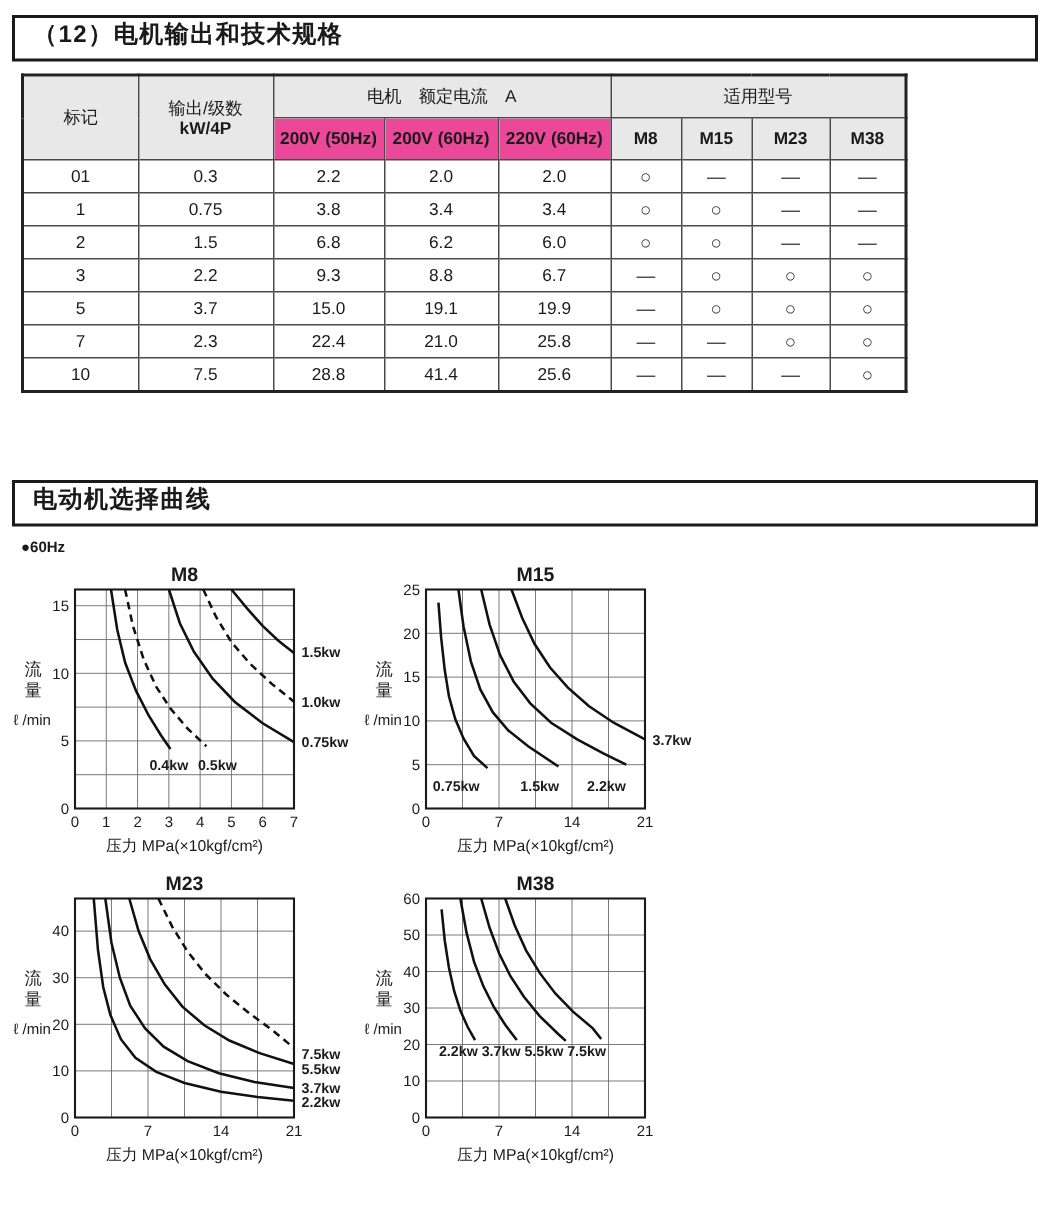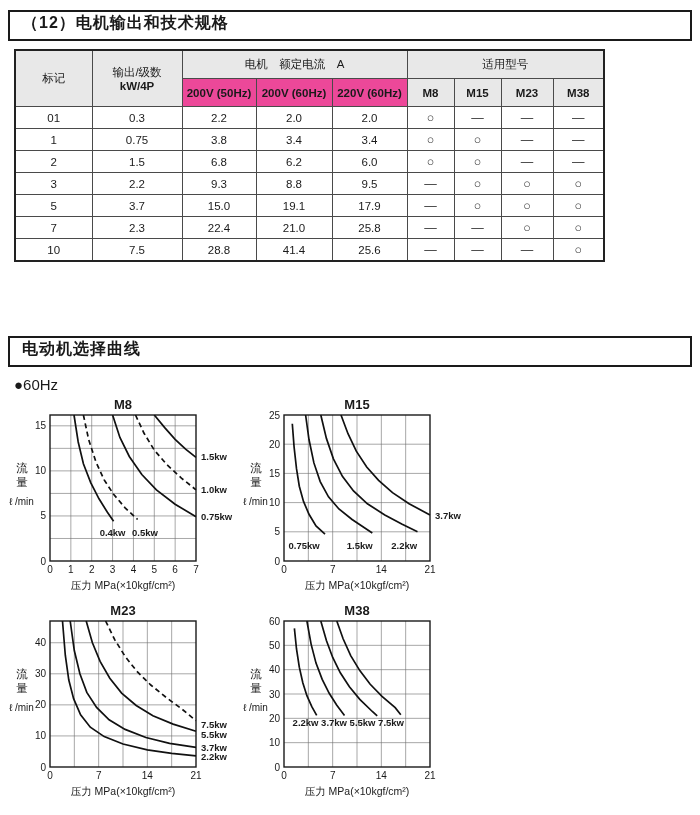--- a/index.html
+++ b/index.html
@@ -21,21 +21,21 @@
   .spec-table th,.spec-table td{
     border:1px solid #4a4a4a;text-align:center;vertical-align:middle;
     padding:0;overflow:hidden;
   }
   .spec-table thead th{background:#e8e8e8;font-weight:normal;height:27px;}
   .spec-table thead th.white-bg{background:#ec4899;}
   .spec-table thead .latin{font-weight:bold;}
   .spec-table tbody td{height:21px;background:#fff;font-size:11.5px;}
   .spec-table tbody td.sym{font-size:12.5px;color:#333;}
   .out2{font-weight:bold;}
-  .freq-label{margin:9px 0 0 14px;font-size:15px;font-weight:normal;}
+  .freq-label{margin:9px 0 0 14px;font-size:10px;font-weight:bold;}
   .charts{display:flex;flex-wrap:wrap;gap:8px 8px;padding-left:8px;margin-top:4px;}
   .chart-cell{width:226px;height:198px;}
   svg text{font-family:"Liberation Sans","DejaVu Sans",sans-serif;fill:#1a1a1a;}
 </style>
 </head>
 <body>
 
 <div class="titlebar">
   <span>（12）电机输出和技术规格</span>
 </div>
@@ -104,32 +104,32 @@
         <td class="sym">○</td>
         <td class="sym">○</td>
         <td class="sym">—</td>
         <td class="sym">—</td>
       </tr>
       <tr>
         <td>3</td>
         <td>2.2</td>
         <td>9.3</td>
         <td>8.8</td>
-        <td>9.5</td>
+        <td>6.7</td>
         <td class="sym">—</td>
         <td class="sym">○</td>
         <td class="sym">○</td>
         <td class="sym">○</td>
       </tr>
       <tr>
         <td>5</td>
         <td>3.7</td>
         <td>15.0</td>
         <td>19.1</td>
-        <td>17.9</td>
+        <td>19.9</td>
         <td class="sym">—</td>
         <td class="sym">○</td>
         <td class="sym">○</td>
         <td class="sym">○</td>
       </tr>
       <tr>
         <td>7</td>
         <td>2.3</td>
         <td>22.4</td>
         <td>21.0</td>
@@ -146,21 +146,21 @@
         <td>41.4</td>
         <td>25.6</td>
         <td class="sym">—</td>
         <td class="sym">—</td>
         <td class="sym">—</td>
         <td class="sym">○</td>
       </tr>
     </tbody>
 </table>
 
-<div class="titlebar" style="margin-top:74px;">
+<div class="titlebar" style="margin-top:58px;">
   <span>电动机选择曲线</span>
 </div>
 
 <div class="freq-label">●60Hz</div>
 
 <div class="charts">
   <div class="chart-cell"><svg width="226" height="198" viewBox="0 0 226 198">
         <text x="115" y="12" text-anchor="middle" font-size="13" font-weight="bold">M8</text>
         <line x1="62.85714285714286" y1="18" x2="62.85714285714286" y2="164" stroke="#6b6b6b" stroke-width="0.6"></line>
         <line x1="83.71428571428572" y1="18" x2="83.71428571428572" y2="164" stroke="#6b6b6b" stroke-width="0.6"></line>

